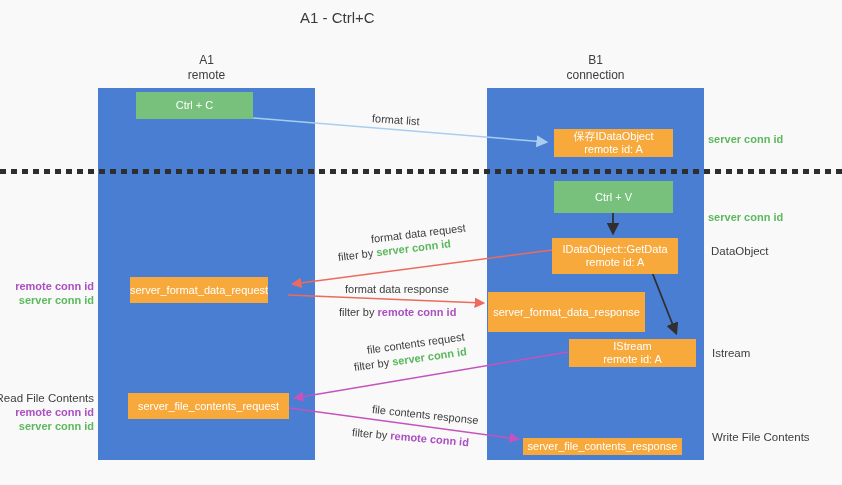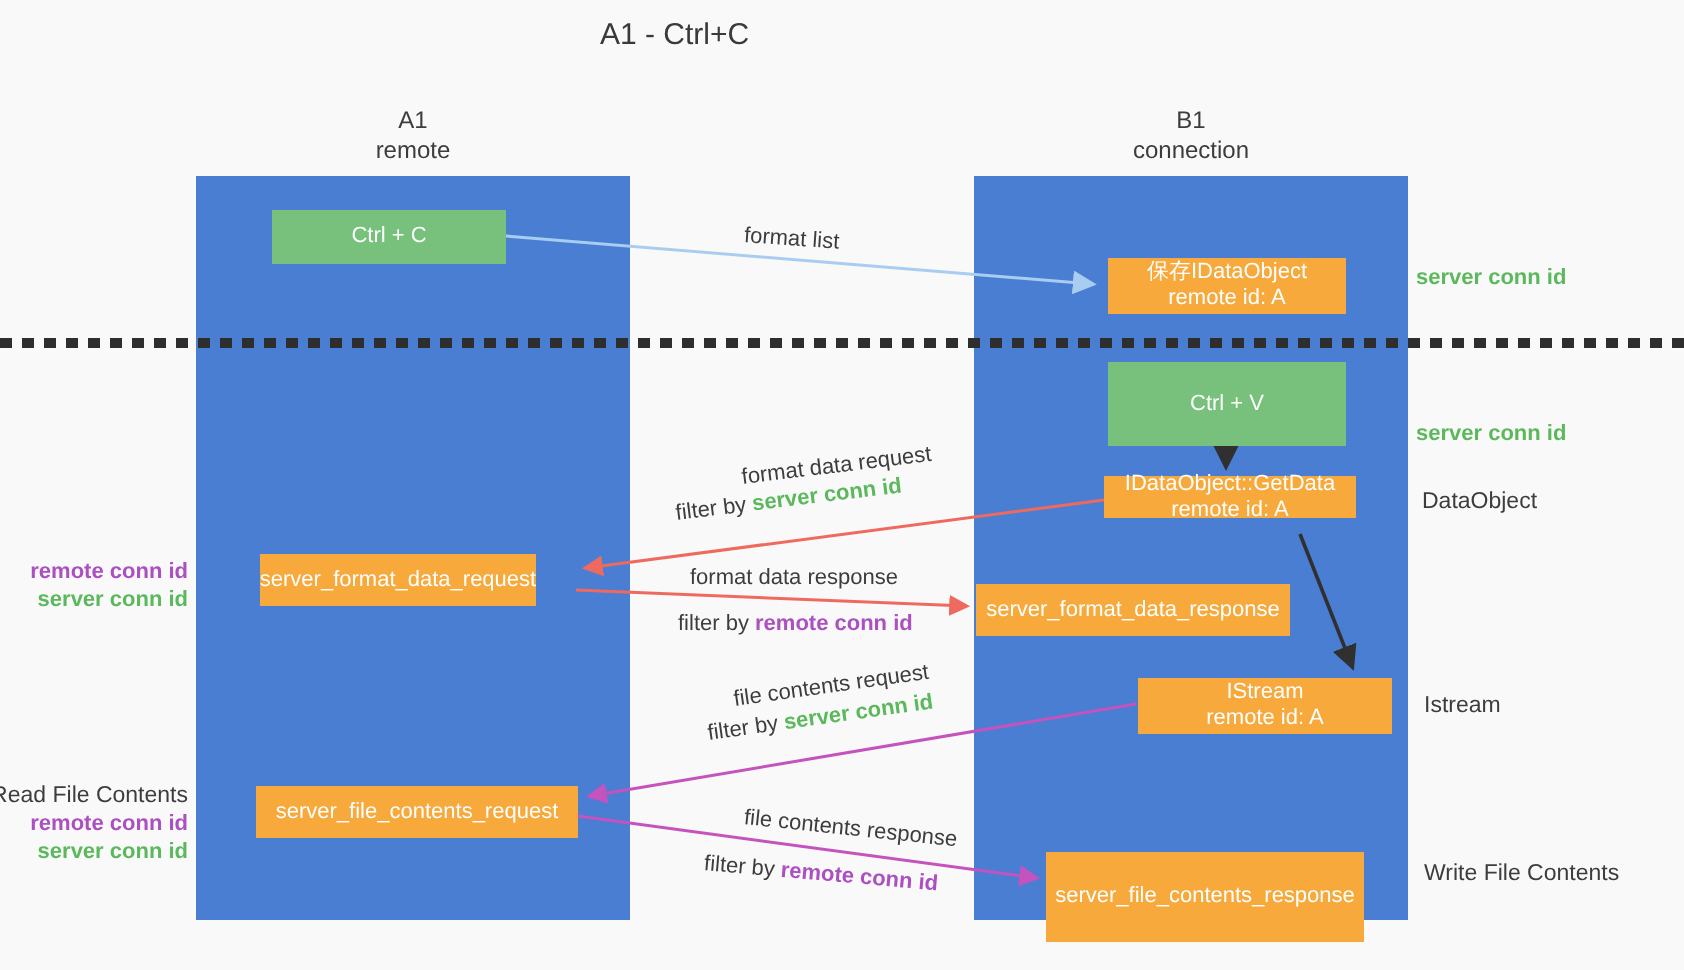--- a/index.html
+++ b/index.html
@@ -30,29 +30,29 @@
     background:repeating-linear-gradient(to right,#2e2e2e 0 6px,transparent 6px 11px);
   }
   .node{
     position:absolute; display:flex; flex-direction:column;
     align-items:center; justify-content:center;
     color:#ffffff; font-size:11px; line-height:13px; text-align:center;
     box-sizing:border-box;
   }
   .node.green{background:#77c17c;}
   .node.orange{background:#f7a93c;}
-  .n-ctrlc{left:136px; top:105px; width:117px; height:27px;}
+  .n-ctrlc{left:136px; top:92px; width:117px; height:27px;}
   .n-save{left:554px; top:129px; width:119px; height:28px;}
-  .n-ctrlv{left:554px; top:181px; width:119px; height:42px;}
-  .n-getdata{left:552px; top:238px; width:126px; height:21px;}
+  .n-ctrlv{left:554px; top:181px; width:119px; height:32px;}
+  .n-getdata{left:552px; top:238px; width:126px; height:36px;}
   .n-freq{left:130px; top:277px; width:138px; height:26px;}
-  .n-fresp{left:488px; top:292px; width:157px; height:26px;}
+  .n-fresp{left:488px; top:292px; width:157px; height:40px;}
   .n-istream{left:569px; top:339px; width:127px; height:28px;}
   .n-fcreq{left:128px; top:393px; width:161px; height:26px;}
-  .n-fcresp{left:523px; top:426px; width:159px; height:45px;}
+  .n-fcresp{left:523px; top:438px; width:159px; height:17px;}
   .arrows{position:absolute; left:0; top:0; pointer-events:none;}
   .alabel{
     position:absolute; font-size:11px; line-height:13px; color:#3d3d3d;
     white-space:nowrap; transform-origin:left center;
   }
   .conn-green{color:#5cb85c; font-weight:700;}
   .conn-purple{color:#ab4fc1; font-weight:700;}
   .side-label{
     position:absolute; font-size:11.5px; color:#3d3d3d; white-space:nowrap;
   }

